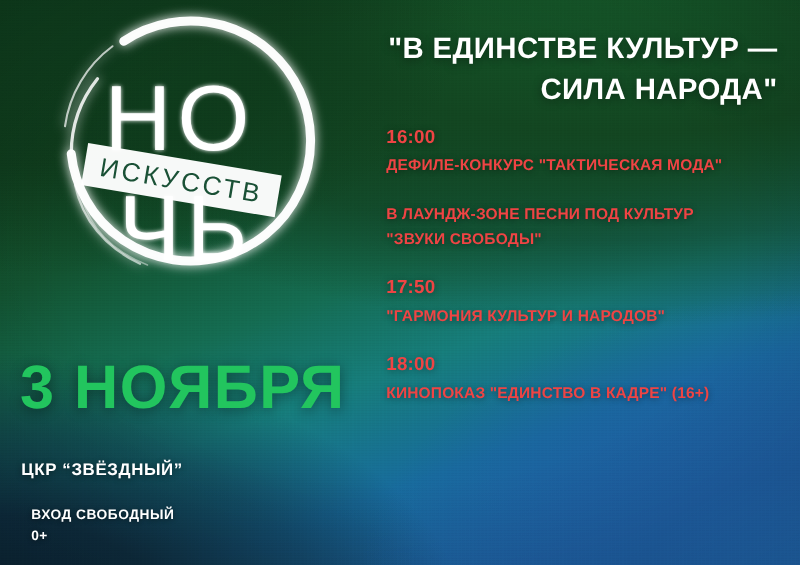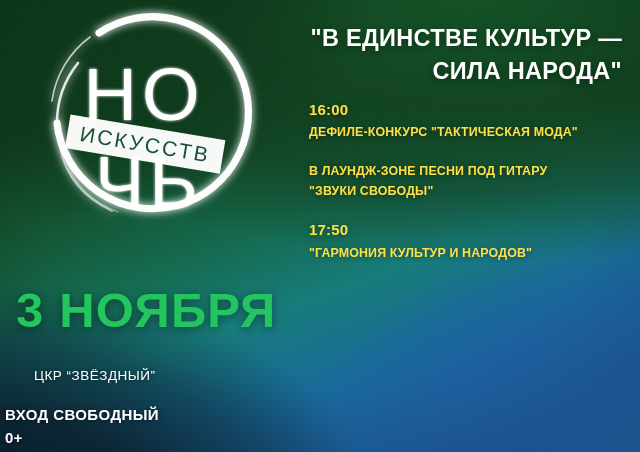--- a/index.html
+++ b/index.html
@@ -107,35 +107,35 @@
     color: #22c55e;
     font-size: 49px;
     font-weight: bold;
     letter-spacing: 1.2px;
     line-height: 1;
     white-space: nowrap;
     text-shadow: 0 2px 10px rgba(0,0,0,0.40);
   }
   #venue {
     position: absolute;
-    left: 34px;
+    left: 17px;
     top: 368px;
     color: #ffffff;
     font-size: 13.5px;
-    font-weight: normal;
+    font-weight: bold;
     letter-spacing: 0.5px;
     white-space: nowrap;
     text-shadow: 0 1px 5px rgba(0,0,0,0.45);
   }
   #entry-block {
     position: absolute;
-    left: 5px;
+    left: 25px;
     top: 404px;
     color: #ffffff;
-    font-size: 15px;
+    font-size: 11px;
     font-weight: bold;
     letter-spacing: 0.4px;
     line-height: 1.5;
     text-shadow: 0 1px 4px rgba(0,0,0,0.45);
   }
   #entry-block .age { letter-spacing: 0.2px; }
 
   
   #headline-block {
     position: absolute;
@@ -151,21 +151,21 @@
     text-shadow: 0 2px 8px rgba(0,0,0,0.38);
   }
   #headline-block .line-1 { display: block; }
   #headline-block .line-2 { display: block; }
 
   #schedule {
     position: absolute;
     left: 309px;
     top: 100px;
     width: 322px;
-    color: #fde047;
+    color: #ef4444;
   }
   .sched-item { margin-bottom: 19px; }
   .sched-item:last-child { margin-bottom: 0; }
   .sched-time {
     font-size: 15px;
     font-weight: bold;
     letter-spacing: 0.2px;
     line-height: 1.28;
     margin-bottom: 3px;
     text-shadow: 0 1px 6px rgba(0,0,0,0.38);
@@ -241,29 +241,33 @@
   </div>
 
   <div id="schedule">
 
     <div class="sched-item">
       <div class="sched-time">16:00</div>
       <div class="sched-desc-line">ДЕФИЛЕ-КОНКУРС "ТАКТИЧЕСКАЯ МОДА"</div>
     </div>
 
     <div class="sched-item">
-      <div class="sched-desc-line">В ЛАУНДЖ-ЗОНЕ ПЕСНИ ПОД ГИТАРУ</div>
+      <div class="sched-desc-line">В ЛАУНДЖ-ЗОНЕ ПЕСНИ ПОД КУЛЬТУР</div>
       <div class="sched-desc-line">"ЗВУКИ СВОБОДЫ"</div>
     </div>
 
     <div class="sched-item">
       <div class="sched-time">17:50</div>
       <div class="sched-desc-line">"ГАРМОНИЯ КУЛЬТУР И НАРОДОВ"</div>
     </div>
 
+    <div class="sched-item">
+      <div class="sched-time">18:00</div>
+      <div class="sched-desc-line">КИНОПОКАЗ "ЕДИНСТВО В КАДРЕ" (16+)</div>
+    </div>
 
   </div>
 
   <div id="date-headline">3 НОЯБРЯ</div>
 
   <div id="venue">ЦКР “ЗВЁЗДНЫЙ”</div>
 
   <div id="entry-block">
     <div>ВХОД СВОБОДНЫЙ</div>
     <div class="age">0+</div>

